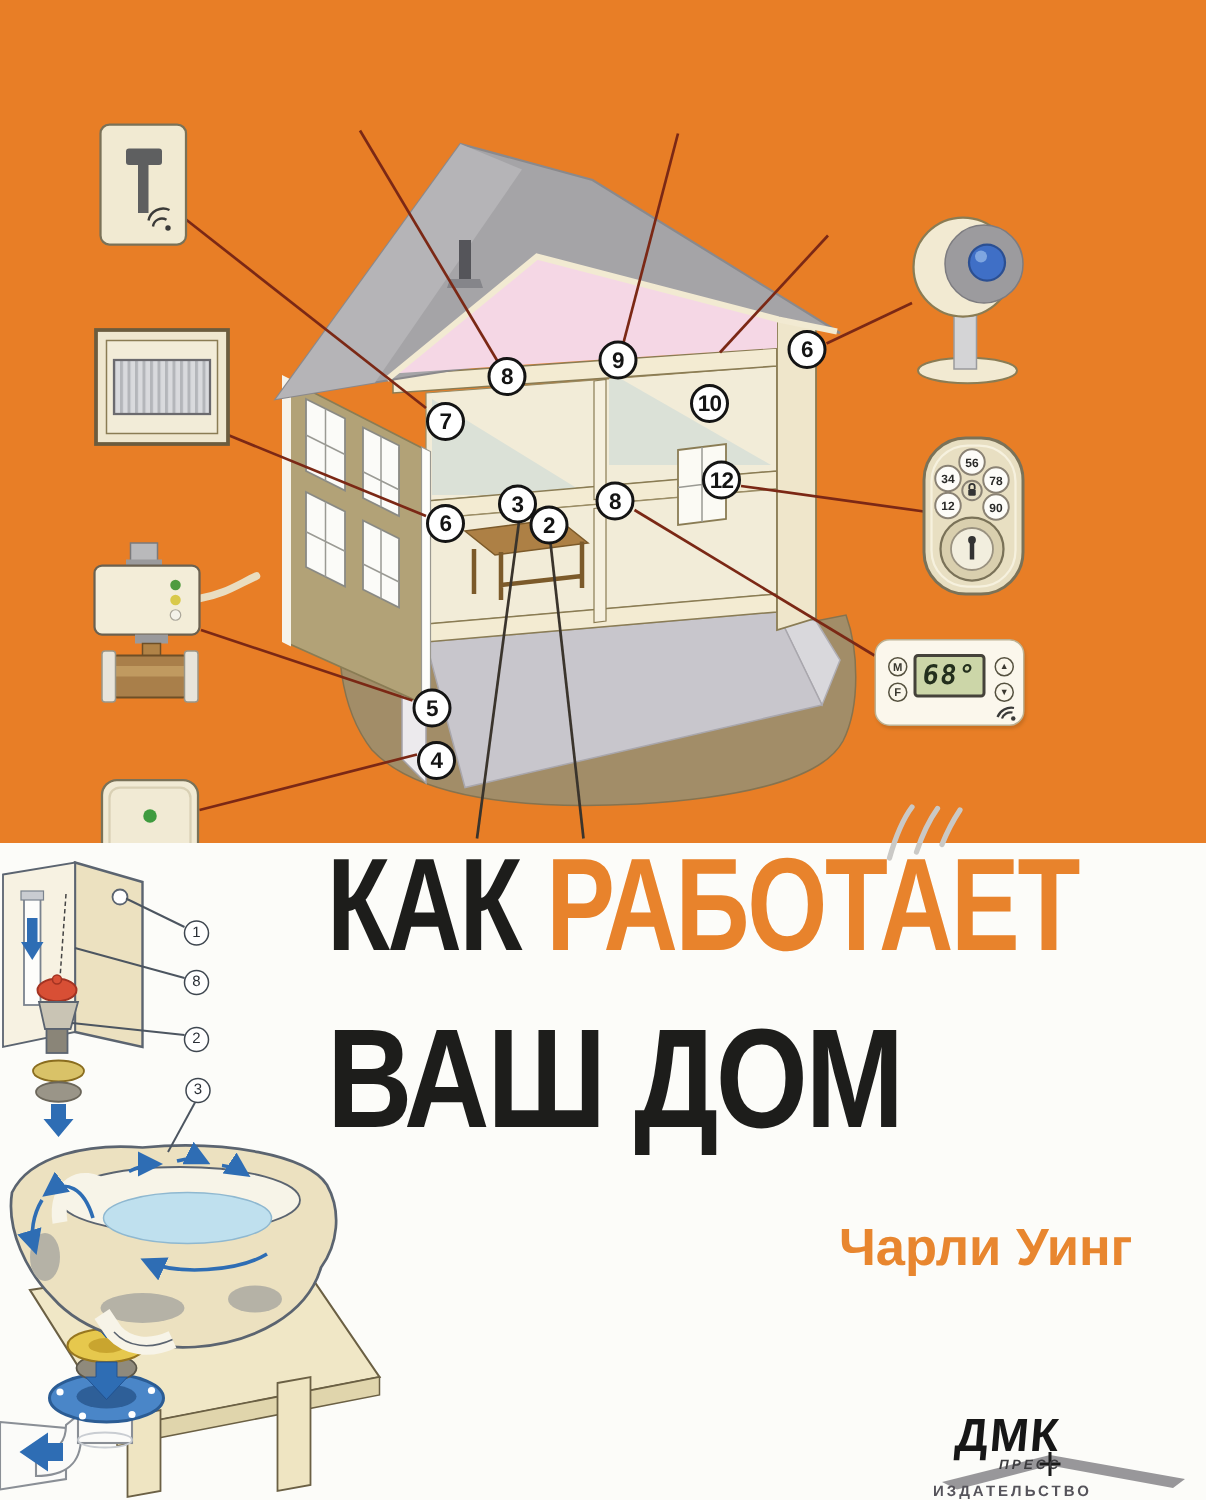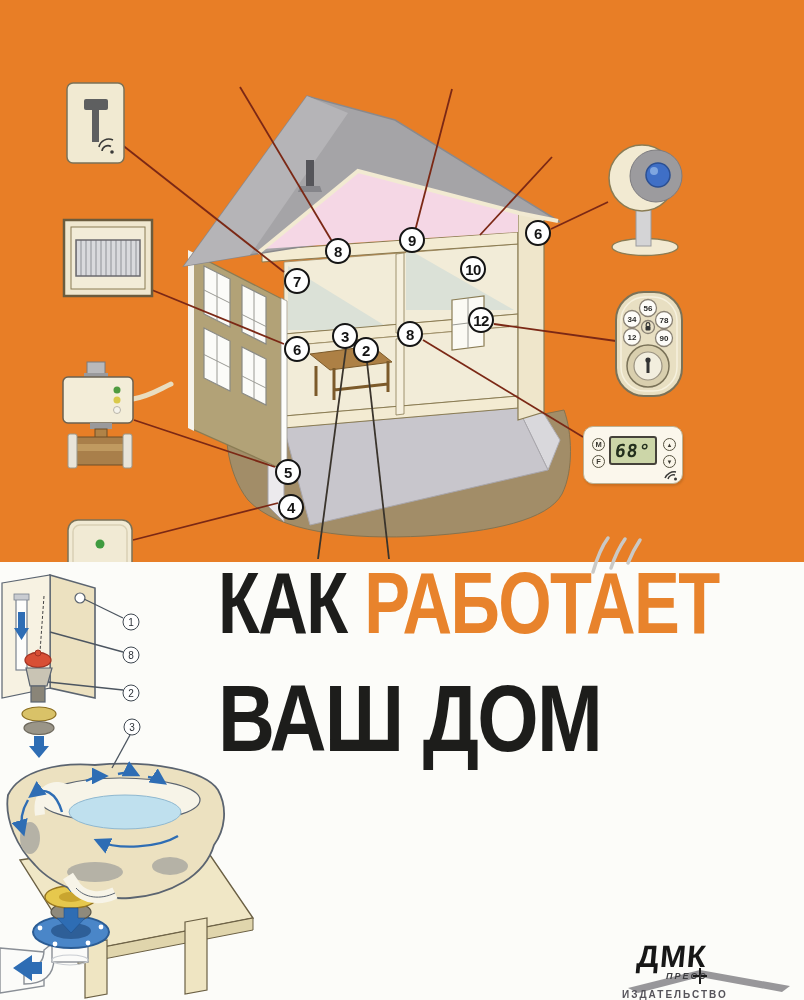--- a/index.html
+++ b/index.html
@@ -390,17 +390,18 @@
     <svg width="16" height="14" style="position:absolute;right:3px;bottom:2px">
       <path d="M2,11 a10,10 0 0 1 11,-6" stroke="#3a3a38" stroke-width="1.5" fill="none"></path>
       <path d="M5,12 a6,6 0 0 1 7,-4" stroke="#3a3a38" stroke-width="1.5" fill="none"></path>
       <circle cx="12.5" cy="12" r="1.5" fill="#3a3a38"></circle>
     </svg>
   </div>
 
   <div class="title-line title-1"><span>КАК</span> <span class="t-orange">РАБОТАЕТ</span></div>
   <div class="title-line title-2"><span>ВАШ ДОМ</span></div>
 
+  <div class="author">Чарли Уинг</div>
 
   <div class="logo-dmk">ДМК</div>
   <div class="logo-press">ПРЕСС</div>
   <div class="logo-sub">ИЗДАТЕЛЬСТВО</div>
 </div>
 
 </body></html>

